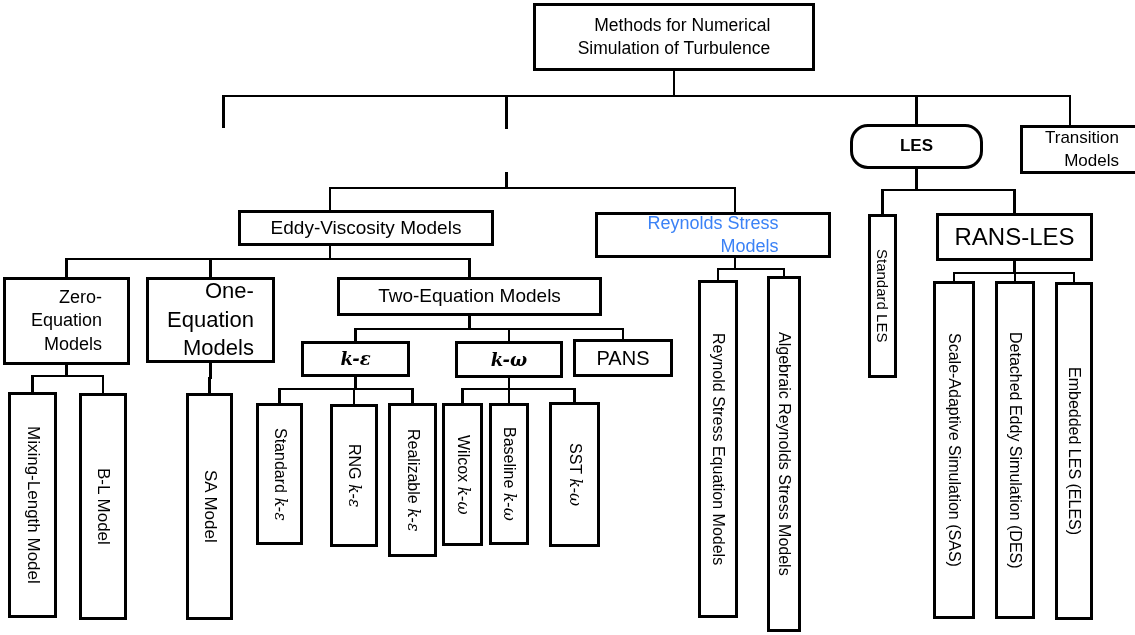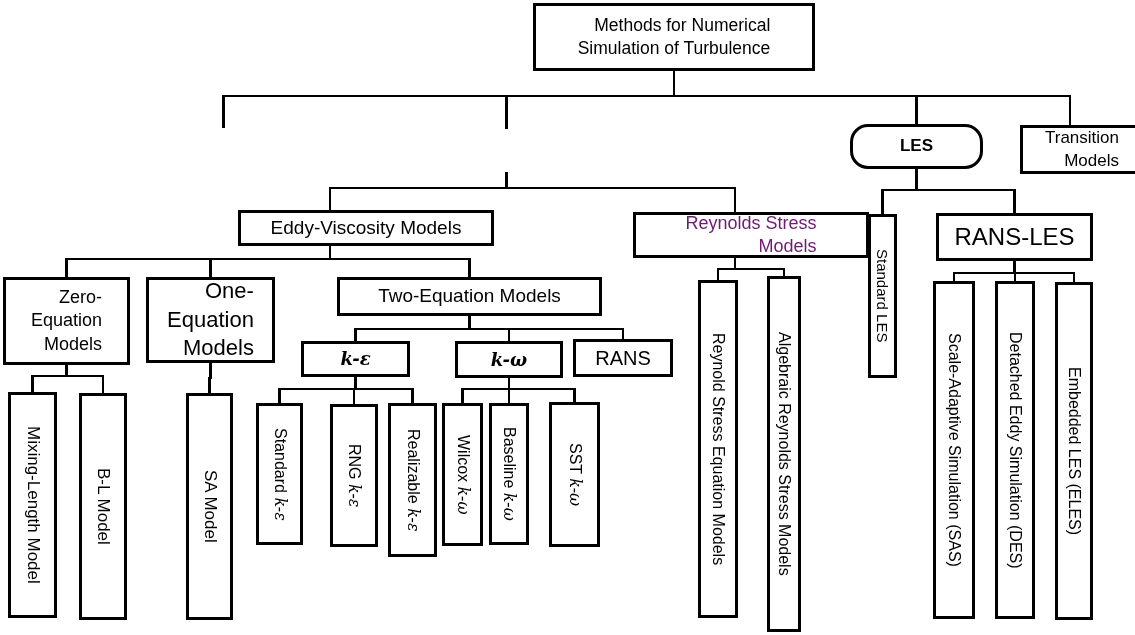--- a/index.html
+++ b/index.html
@@ -91,40 +91,40 @@
     </div>
     <div class="node bold" style="left: 850px; top: 124px; width: 133px; height: 45px; font-size: 17px; border-color: rgb(0, 0, 0); color: rgb(0, 0, 0); border-radius: 18px;">
       <span class="label">LES</span>
     </div>
     <div class="node" style="left: 1008px; top: 125px; width: 124px; height: 49px; font-size: 17px; border-color: rgb(0, 0, 0); color: rgb(0, 0, 0); margin-left: 12px;">
       <span class="label">Transition<br>Models</span>
     </div>
     <div class="node" style="left: 202px; top: 210px; width: 256px; height: 36px; font-size: 19px; border-color: rgb(0, 0, 0); color: rgb(0, 0, 0); margin-left: 36px;">
       <span class="label">Eddy-Viscosity Models</span>
     </div>
-    <div class="node" style="left: 633px; top: 212px; width: 236px; height: 46px; font-size: 18px; border-color: rgb(0, 0, 0); color: #701a75;">
+    <div class="node" style="left: 595px; top: 212px; width: 236px; height: 46px; font-size: 18px; border-color: rgb(0, 0, 0); color: #3b82f6;">
       <span class="label">Reynolds Stress<br>Models</span>
     </div>
     <div class="node" style="left: 3px; top: 277px; width: 127px; height: 88px; font-size: 18px; border-color: rgb(0, 0, 0); color: rgb(0, 0, 0);">
       <span class="label">Zero-<br>Equation<br>Models</span>
     </div>
     <div class="node" style="left: 146px; top: 277px; width: 129px; height: 86px; font-size: 22px; border-color: rgb(0, 0, 0); color: rgb(0, 0, 0);">
       <span class="label">One-<br>Equation<br>Models</span>
     </div>
     <div class="node" style="left: 337px; top: 277px; width: 265px; height: 39px; font-size: 19px; border-color: rgb(0, 0, 0); color: rgb(0, 0, 0);">
       <span class="label">Two-Equation Models</span>
     </div>
     <div class="node bold mathbox" style="left: 301px; top: 341px; width: 109px; height: 36px; font-size: 18px; border-color: rgb(0, 0, 0); color: rgb(0, 0, 0);">
       <span class="label"><i class="math">k-ε</i></span>
     </div>
     <div class="node bold mathbox" style="left: 455px; top: 341px; width: 108px; height: 37px; font-size: 18px; border-color: rgb(0, 0, 0); color: rgb(0, 0, 0);">
       <span class="label"><i class="math">k-ω</i></span>
     </div>
     <div class="node" style="left: 573px; top: 339px; width: 100px; height: 38px; font-size: 20px; border-color: rgb(0, 0, 0); color: rgb(0, 0, 0);">
-      <span class="label">RANS</span>
+      <span class="label">PANS</span>
     </div>
     <div class="node vert" style="left: 256px; top: 403px; width: 47px; height: 142px; font-size: 16px; border-color: rgb(0, 0, 0); color: rgb(0, 0, 0);">
       <span class="label">Standard <i class="math">k-ε</i></span>
     </div>
     <div class="node vert" style="left: 330px; top: 404px; width: 48px; height: 143px; font-size: 16px; border-color: rgb(0, 0, 0); color: rgb(0, 0, 0);">
       <span class="label">RNG <i class="math">k-ε</i></span>
     </div>
     <div class="node vert" style="left: 388px; top: 403px; width: 49px; height: 154px; font-size: 16px; border-color: rgb(0, 0, 0); color: rgb(0, 0, 0);">
       <span class="label">Realizable <i class="math">k-ε</i></span>
     </div>

